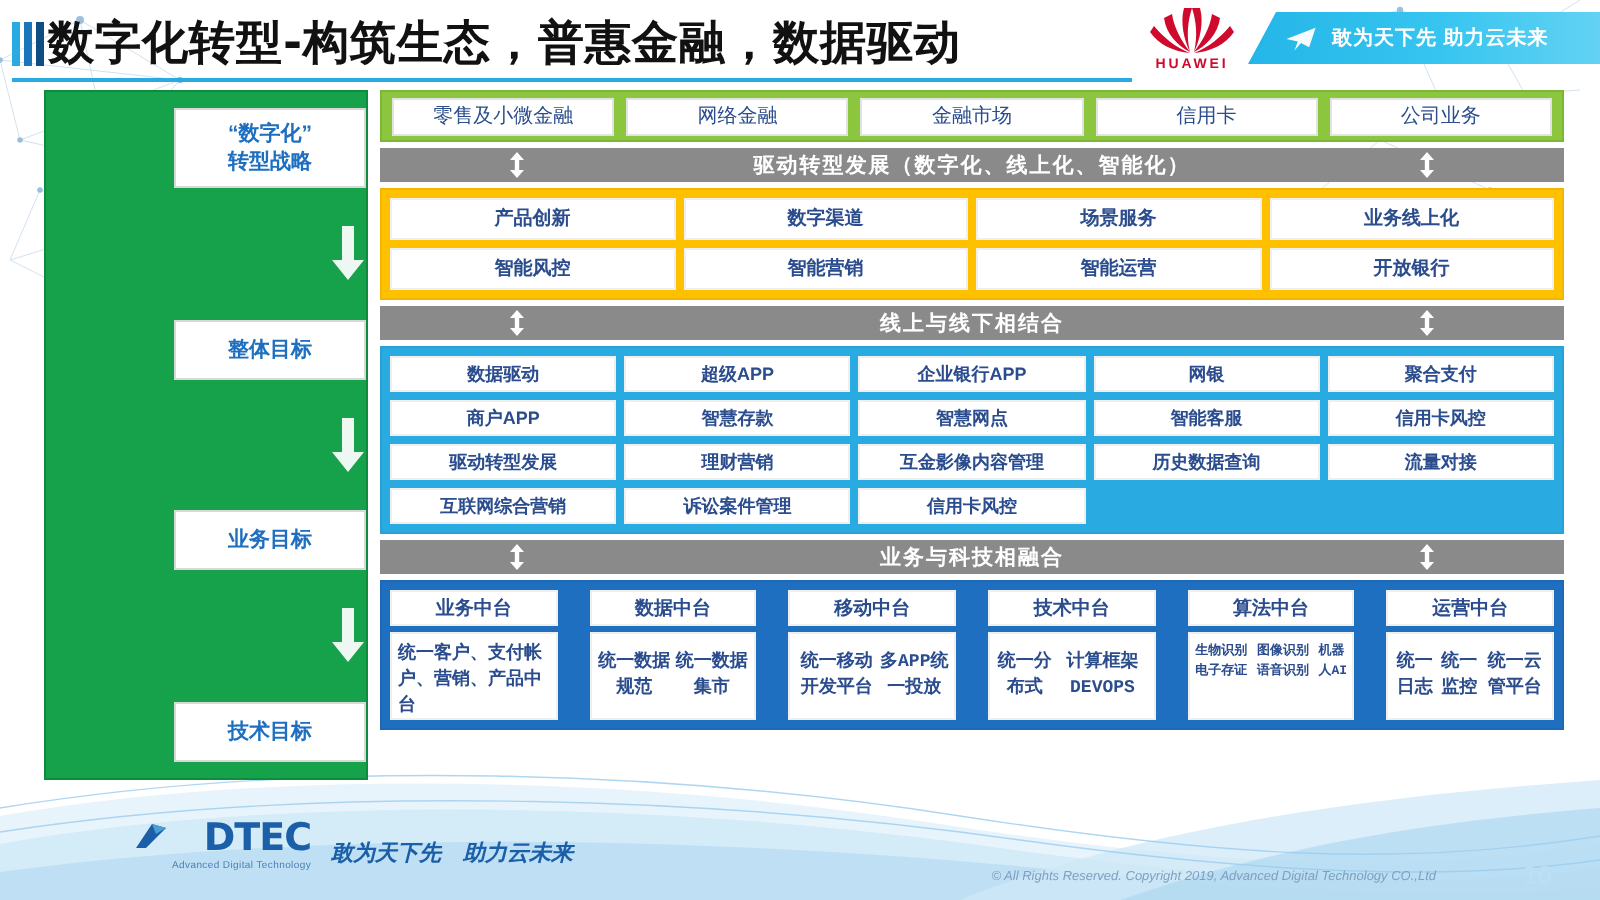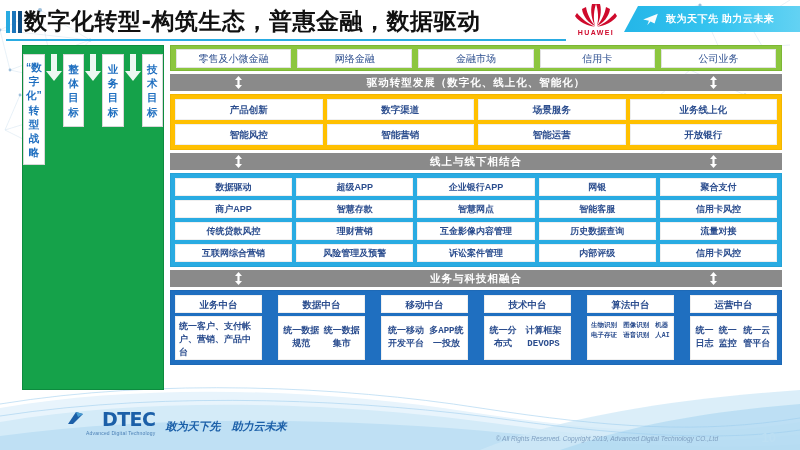--- a/index.html
+++ b/index.html
@@ -62,22 +62,22 @@
     white-space: nowrap; letter-spacing: 0.5px;
   }
   
   .board {
     position: absolute; left: 22px; top: 45px;
     width: 760px; height: 345px; z-index: 2;
     display: flex; gap: 6px;
   }
   
   .strategy {
-    width: 142px; background: #15A24A; border: 1px solid #0d8b3e;
-    display: flex; align-items: flex-start;
+    width: 162px; background: #15A24A; border: 1px solid #0d8b3e;
+    display: flex; flex-direction: column; align-items: flex-end;
     padding: 8px 0 8px 0; justify-content: space-between;
   }
   .strategy-box {
     width: 96px; background: #ffffff; border: 1px solid #d8d8d8;
     color: #1f6fc0; font-size: 10.5px; font-weight: bold;
     text-align: center; padding: 7px 2px; line-height: 1.35;
   }
   .strategy-box.two { padding: 5px 2px; }
   .arrow-down { width: 18px; height: 28px; flex: 0 0 auto; }
   
@@ -300,29 +300,27 @@
           <div class="tile">数据驱动</div>
           <div class="tile">超级APP</div>
           <div class="tile">企业银行APP</div>
           <div class="tile">网银</div>
           <div class="tile">聚合支付</div>
           <div class="tile">商户APP</div>
           <div class="tile">智慧存款</div>
           <div class="tile">智慧网点</div>
           <div class="tile">智能客服</div>
           <div class="tile">信用卡风控</div>
-          <div class="tile">传统贷款风控</div>
+          <div class="tile">驱动转型发展</div>
           <div class="tile">理财营销</div>
           <div class="tile">互金影像内容管理</div>
           <div class="tile">历史数据查询</div>
           <div class="tile">流量对接</div>
           <div class="tile">互联网综合营销</div>
-          <div class="tile">风险管理及预警</div>
           <div class="tile">诉讼案件管理</div>
-          <div class="tile">内部评级</div>
           <div class="tile">信用卡风控</div>
         </div>
       </div>
 
       <div class="divider">
         <svg class="updown l" viewBox="0 0 9 13">
           <path d="M4.5 0 L8 4 H5.6 V9 H8 L4.5 13 L1 9 H3.4 V4 H1 Z" fill="#ffffff"></path>
         </svg>
         <span class="dtxt">业务与科技相融合</span>
         <svg class="updown r" viewBox="0 0 9 13">

